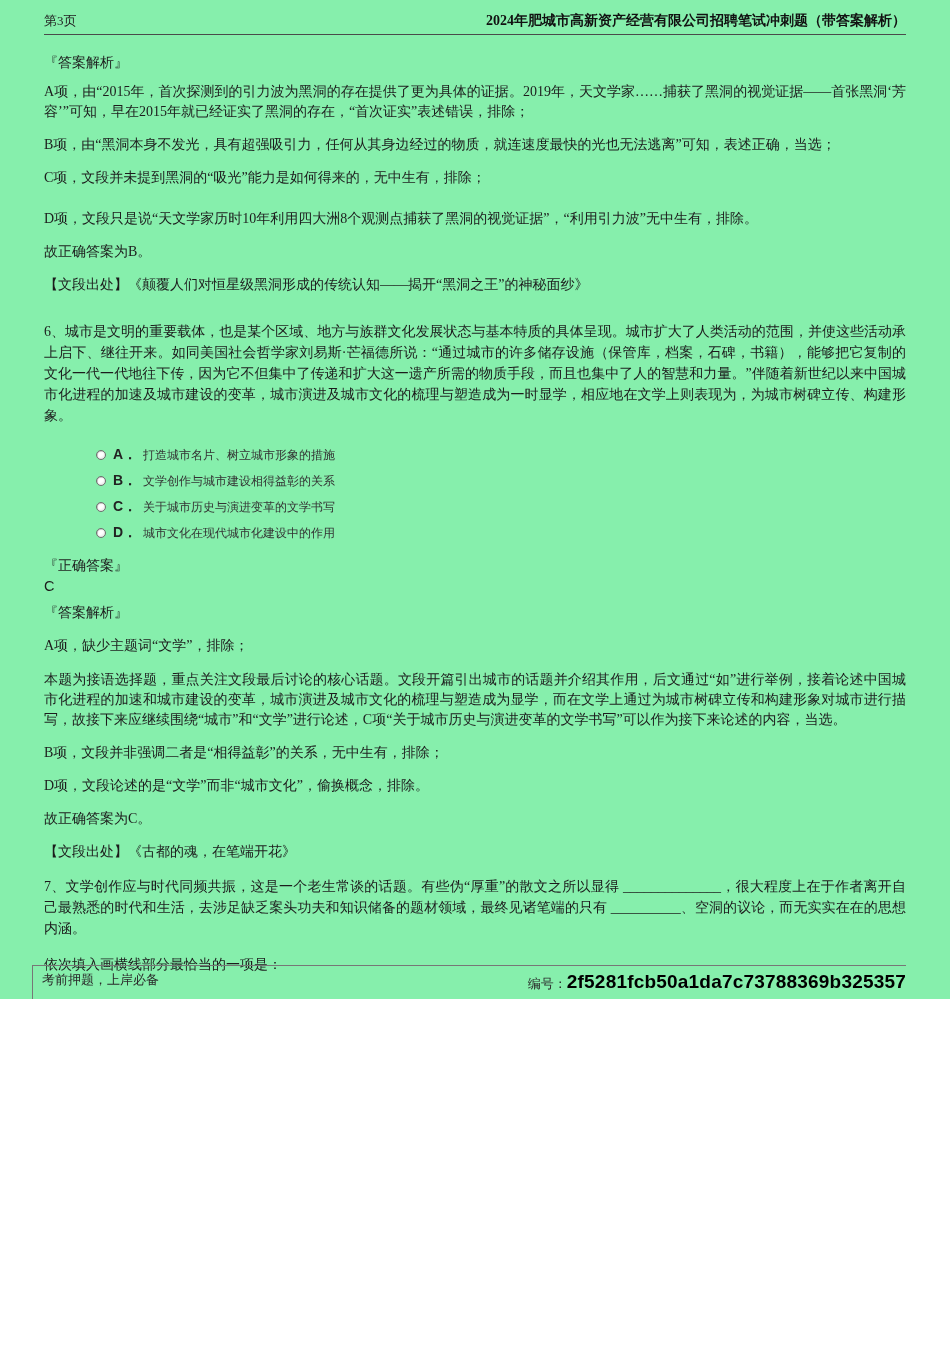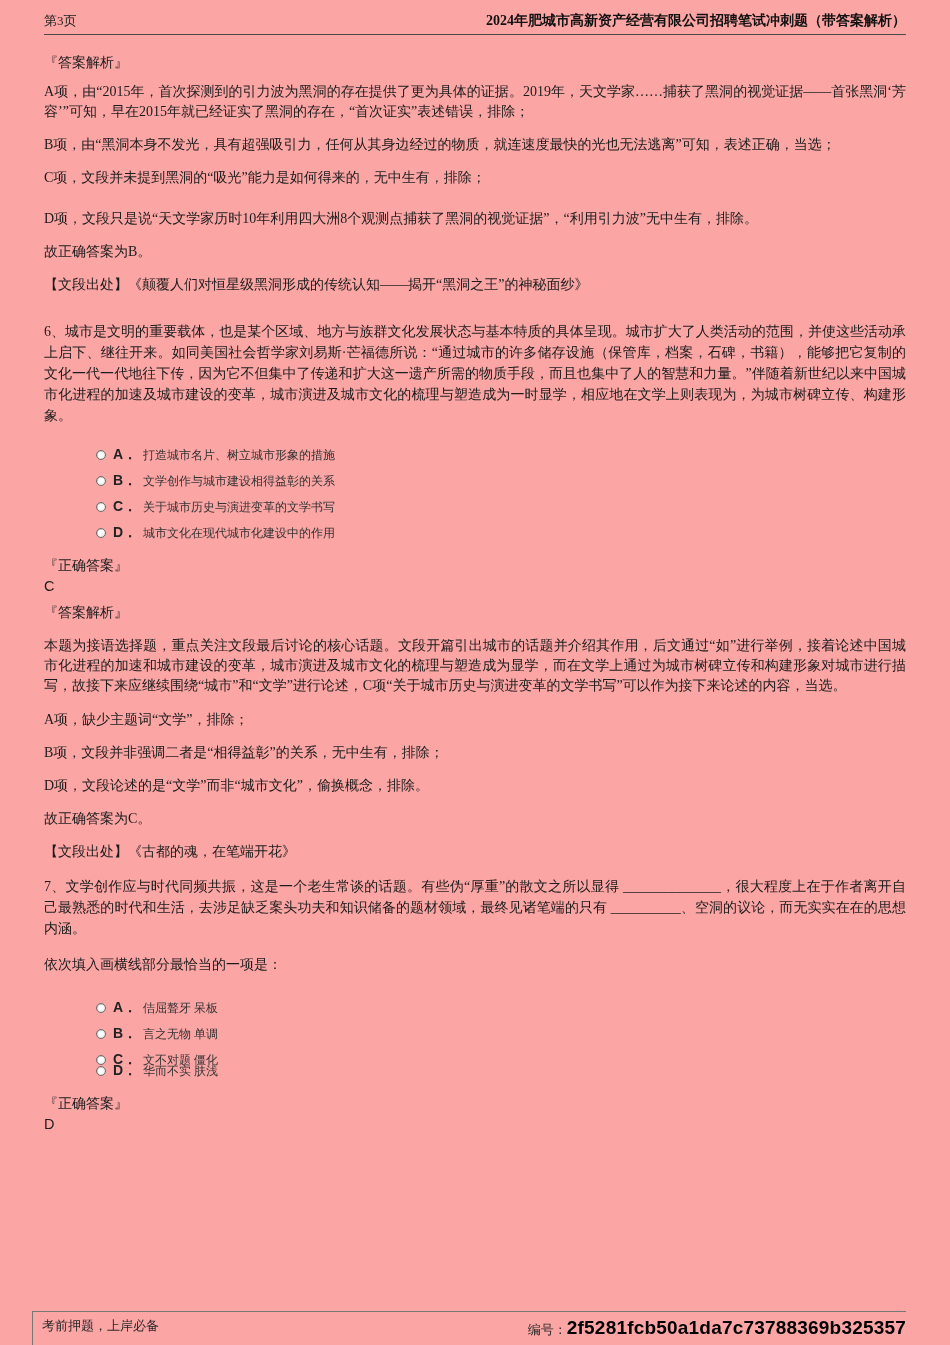--- a/index.html
+++ b/index.html
@@ -1,21 +1,21 @@
 <!DOCTYPE html>
 <html><head>
 <meta charset="utf-8">
 <style>
   * { margin:0; padding:0; box-sizing:border-box; }
   html,body { background:#fff; }
   .page {
     position:relative;
-    width:950px; height:1345px;
+    width:950px; height:999px;
     margin:0 auto;
-    background:#fca5a5;
+    background:#86efac;
     font-family:"Liberation Serif","DejaVu Serif",serif;
     color:#1c1c1c;
     overflow:hidden;
   }
   .content { padding:0 44px; }
 
   
   .hdr {
     display:flex; justify-content:space-between; align-items:flex-end;
     padding:12px 0 4px 0;
@@ -108,22 +108,22 @@
         <div class="opt-row">
           <span class="radio"></span>
           <span class="opt-letter">D．</span>
           <span class="opt-text">城市文化在现代城市化建设中的作用</span>
         </div>
       </div>
 
       <div class="label-line" style="margin-bottom:2px;">『正确答案』</div>
       <div class="answer-letter">C</div>
       <div class="label-line">『答案解析』</div>
+      <p class="para" style="margin-top:14px;">A项，缺少主题词“文学”，排除；</p>
       <p class="para" style="margin-top:14px;">本题为接语选择题，重点关注文段最后讨论的核心话题。文段开篇引出城市的话题并介绍其作用，后文通过“如”进行举例，接着论述中国城市化进程的加速和城市建设的变革，城市演进及城市文化的梳理与塑造成为显学，而在文学上通过为城市树碑立传和构建形象对城市进行描写，故接下来应继续围绕“城市”和“文学”进行论述，C项“关于城市历史与演进变革的文学书写”可以作为接下来论述的内容，当选。</p>
-      <p class="para" style="margin-top:14px;">A项，缺少主题词“文学”，排除；</p>
       <p class="para" style="margin-top:12px;">B项，文段并非强调二者是“相得益彰”的关系，无中生有，排除；</p>
       <p class="para" style="margin-top:12px;">D项，文段论述的是“文学”而非“城市文化”，偷换概念，排除。</p>
       <p class="para" style="margin-top:12px;">故正确答案为C。</p>
       <p class="para" style="">【文段出处】《古都的魂，在笔端开花》</p>
     </div>
 
     <div class="sect" style="margin-top:14px;">
       <p class="para stem">7、文学创作应与时代同频共振，这是一个老生常谈的话题。有些伪“厚重”的散文之所以显得 ______________，很大程度上在于作者离开自己最熟悉的时代和生活，去涉足缺乏案头功夫和知识储备的题材领域，最终见诸笔端的只有 __________、空洞的议论，而无实实在在的思想内涵。</p>
       <p class="para" style="margin-top:16px;">依次填入画横线部分最恰当的一项是：</p>
 

